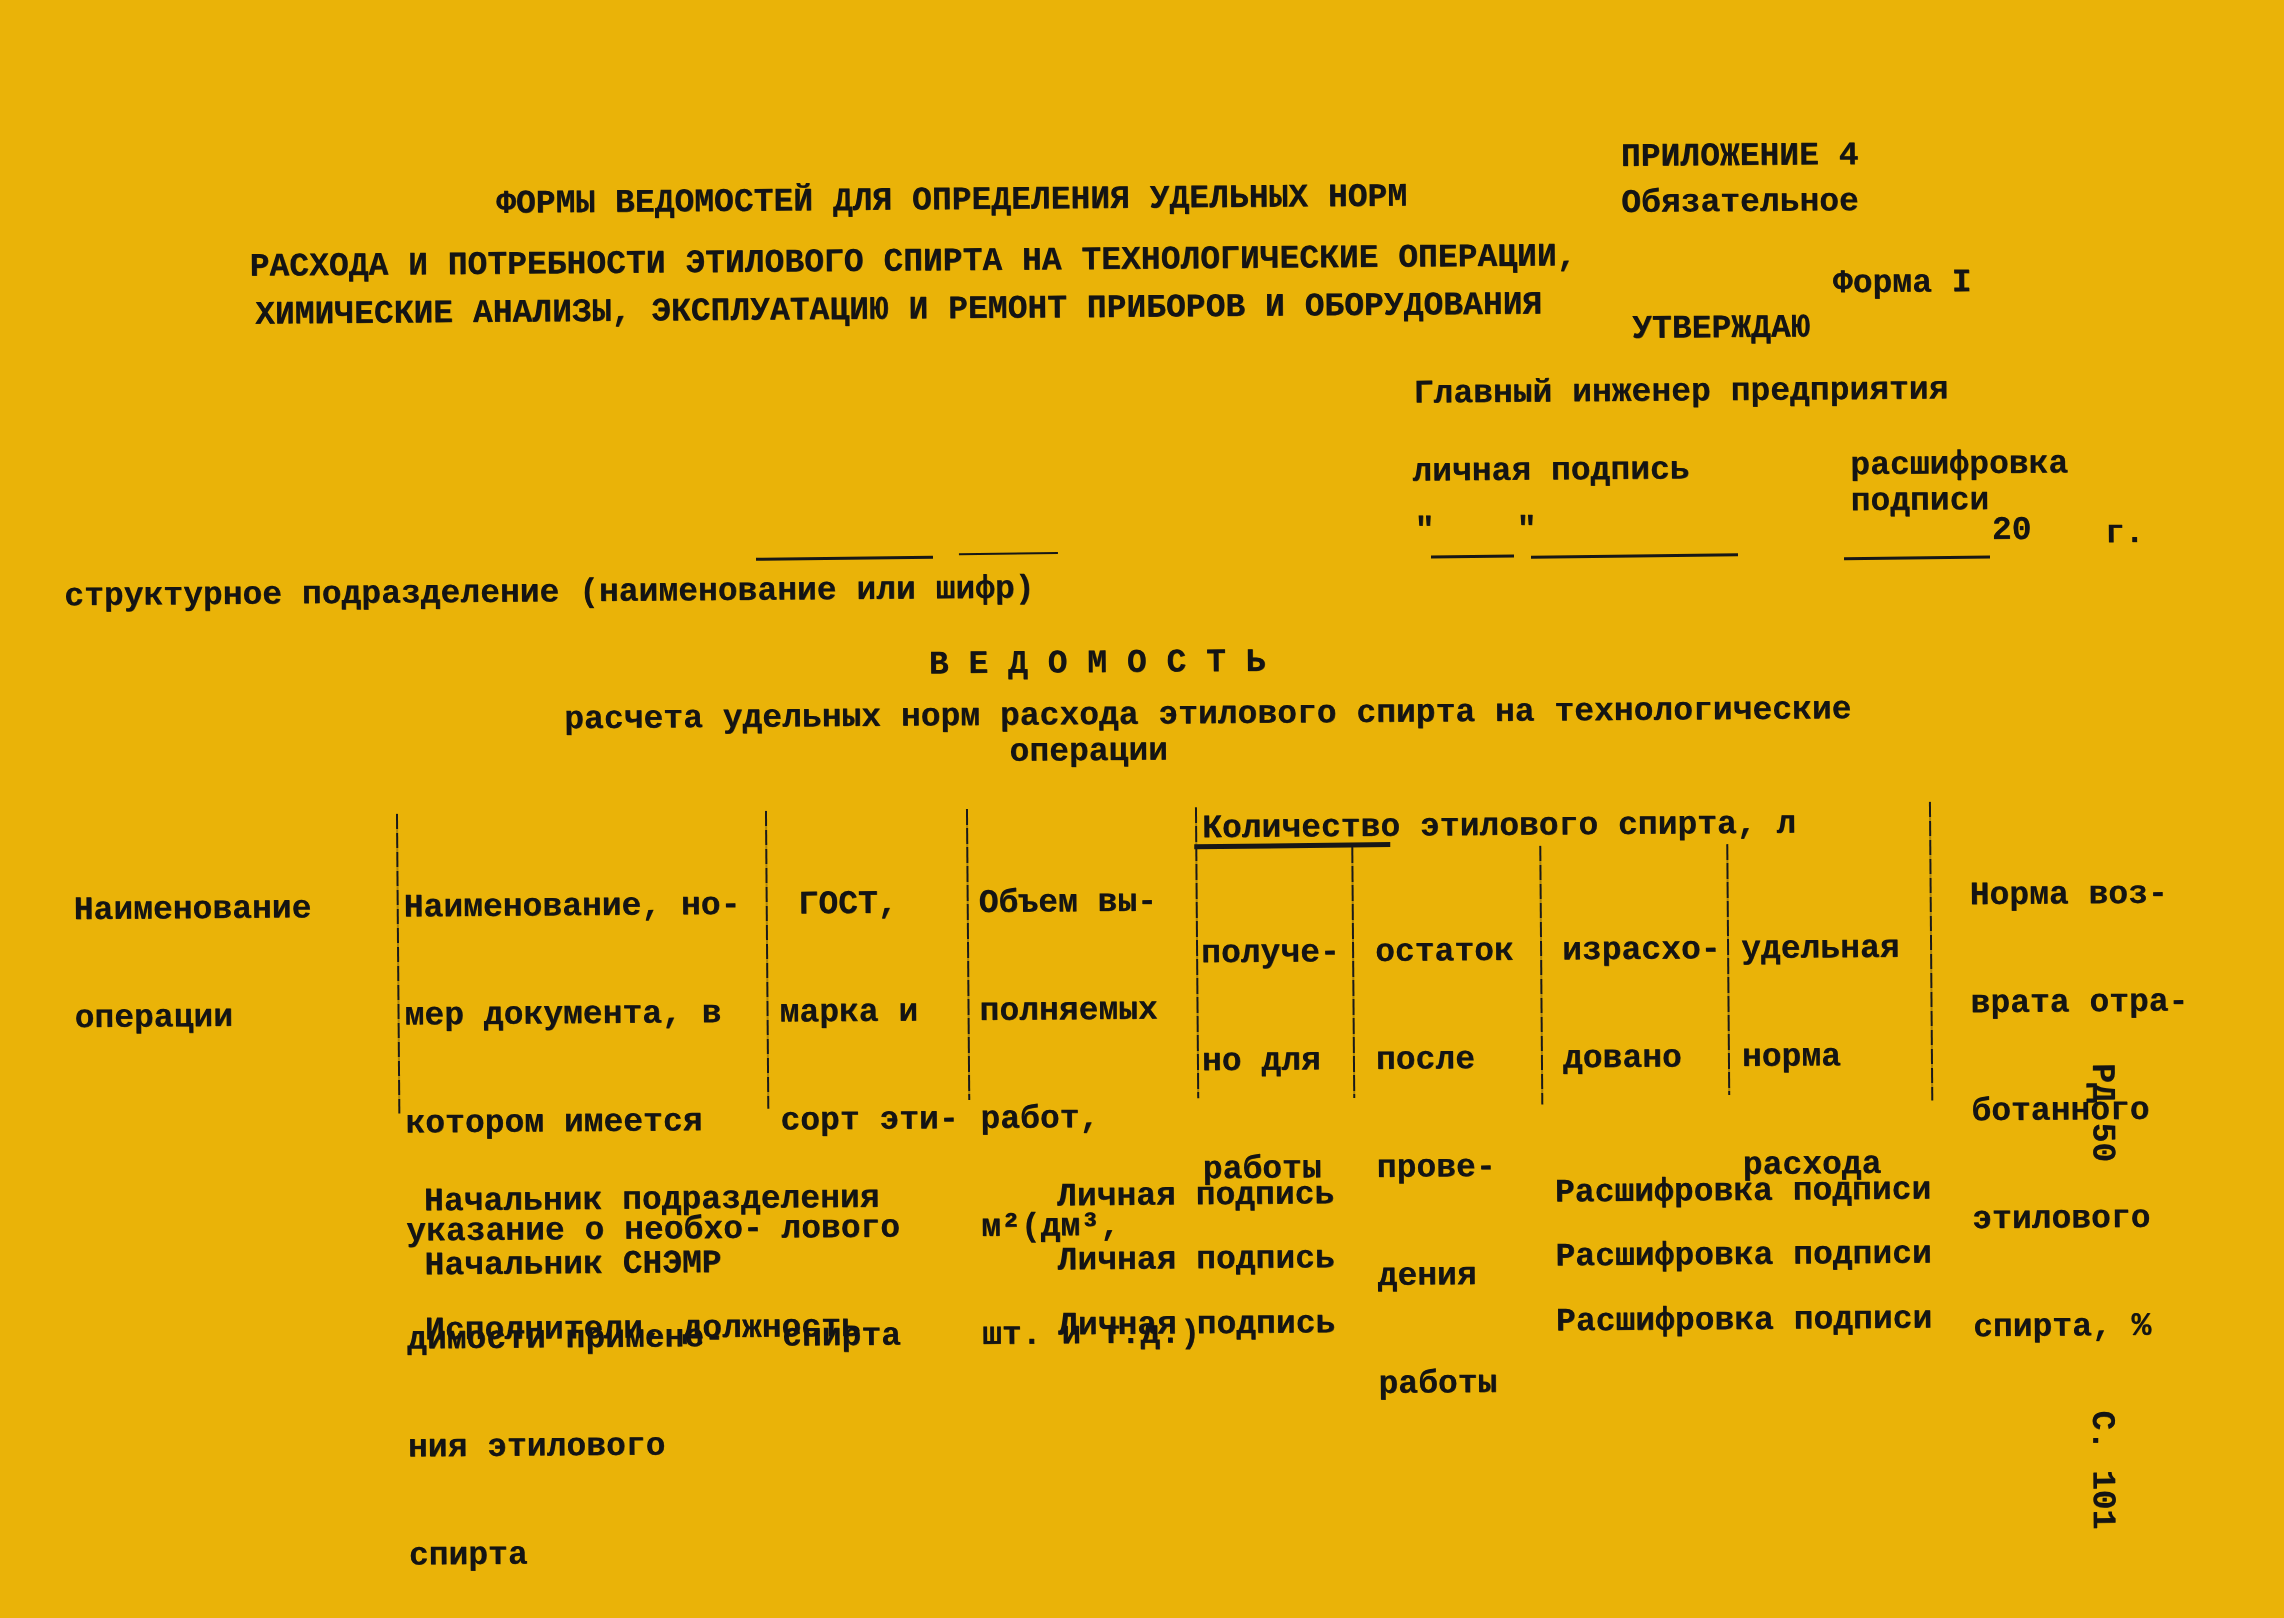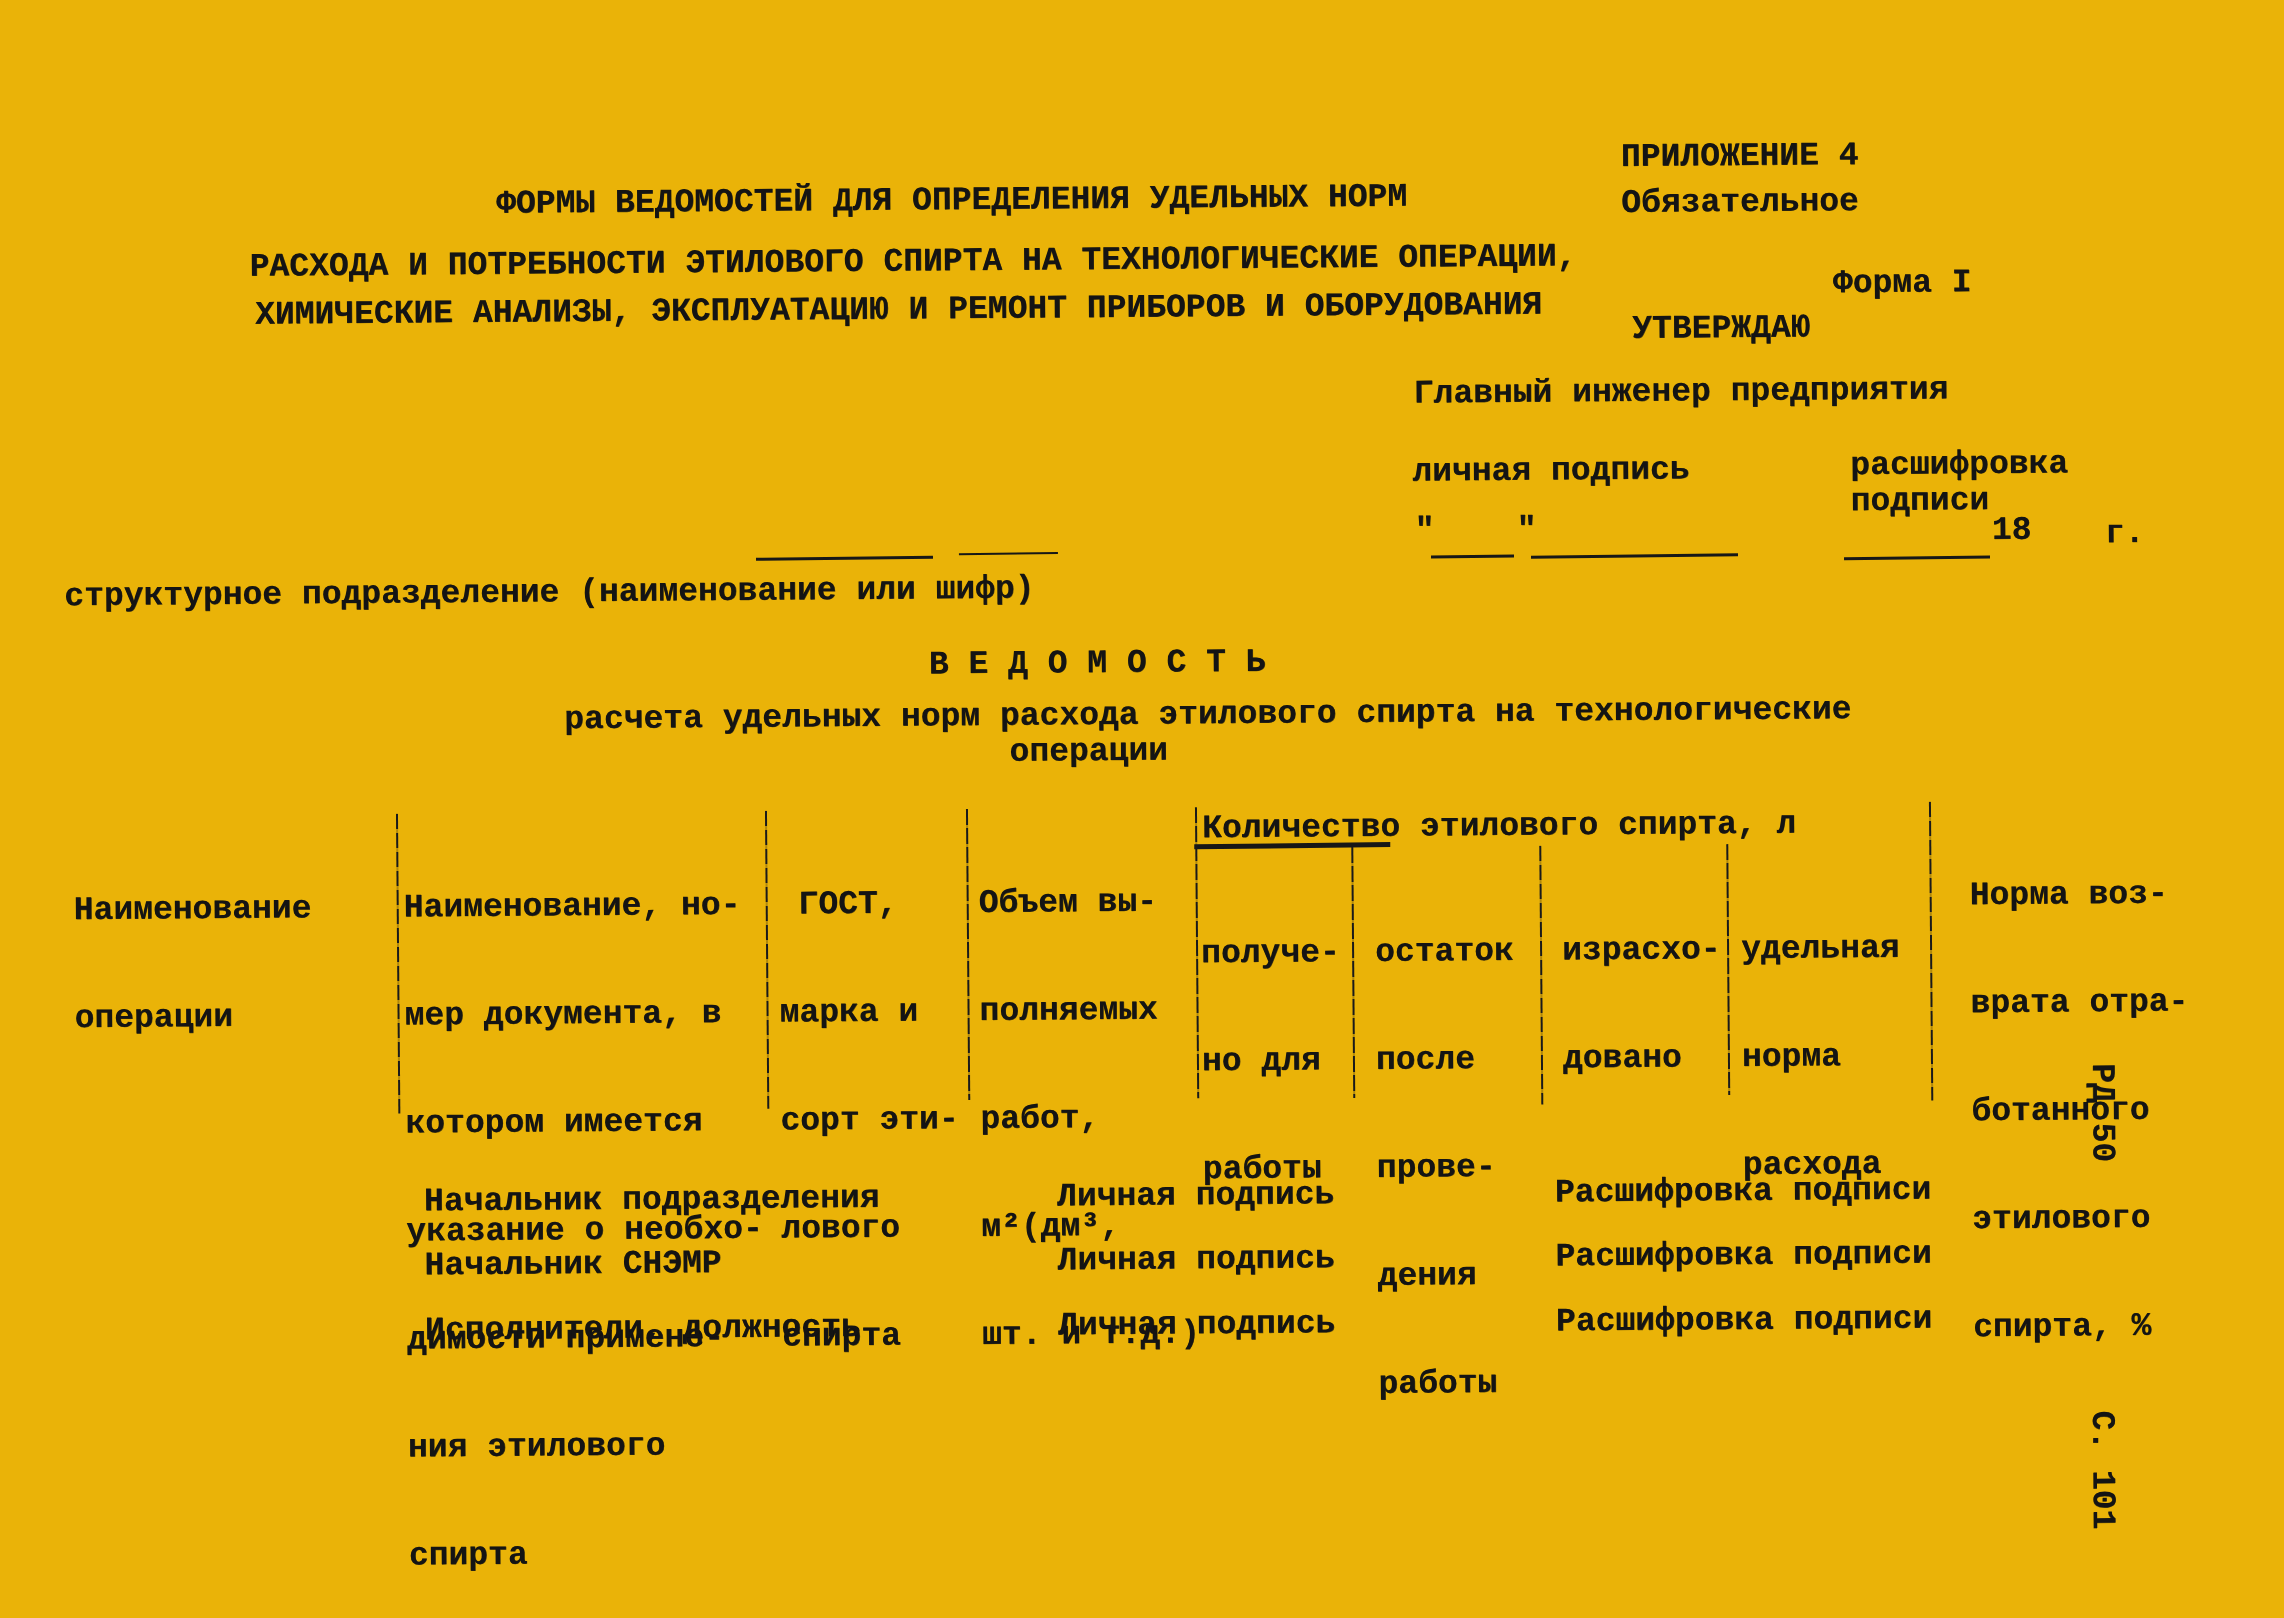--- a/index.html
+++ b/index.html
@@ -52,21 +52,21 @@
     <div class="t" style="left:1417px;top:379px">Главный инженер предприятия</div>
 
     <div class="t" style="left:1415px;top:457px">личная подпись</div>
     <div class="t" style="left:1853px;top:454px">расшифровка</div>
     <div class="t" style="left:1853px;top:490px">подписи</div>
     <div class="t" style="left:1417px;top:516px">"</div>
     <div class="t" style="left:1519px;top:516px">"</div>
     <div class="hl" style="left:1433px;top:558px;width:83px;height:2.6px;transform:rotate(-0.2deg)"></div>
     <div class="hl" style="left:1533px;top:559px;width:207px;height:2.6px;transform:rotate(-0.25deg)"></div>
     <div class="hl" style="left:1846px;top:563px;width:146px;height:2.6px;transform:rotate(-0.2deg)"></div>
-    <div class="t" style="left:1994px;top:520px">18</div>
+    <div class="t" style="left:1994px;top:520px">20</div>
     <div class="t" style="left:2107px;top:524px">г.</div>
 
     <div class="t" style="left:501px;top:182px">ФОРМЫ ВЕДОМОСТЕЙ ДЛЯ ОПРЕДЕЛЕНИЯ УДЕЛЬНЫХ НОРМ</div>
     <div class="t" style="left:254px;top:243px">РАСХОДА И ПОТРЕБНОСТИ ЭТИЛОВОГО СПИРТА НА ТЕХНОЛОГИЧЕСКИЕ ОПЕРАЦИИ,</div>
     <div class="t" style="left:259px;top:291px">ХИМИЧЕСКИЕ АНАЛИЗЫ, ЭКСПЛУАТАЦИЮ И РЕМОНТ ПРИБОРОВ И ОБОРУДОВАНИЯ</div>
 
     <div class="hl" style="left:758px;top:555px;width:177px;height:2.6px;transform:rotate(-0.2deg)"></div>
     <div class="hl" style="left:961px;top:552px;width:99px;height:2px;transform:rotate(-0.2deg)"></div>
     <div class="t" style="left:66px;top:571px">структурное подразделение (наименование или шифр)</div>
 

